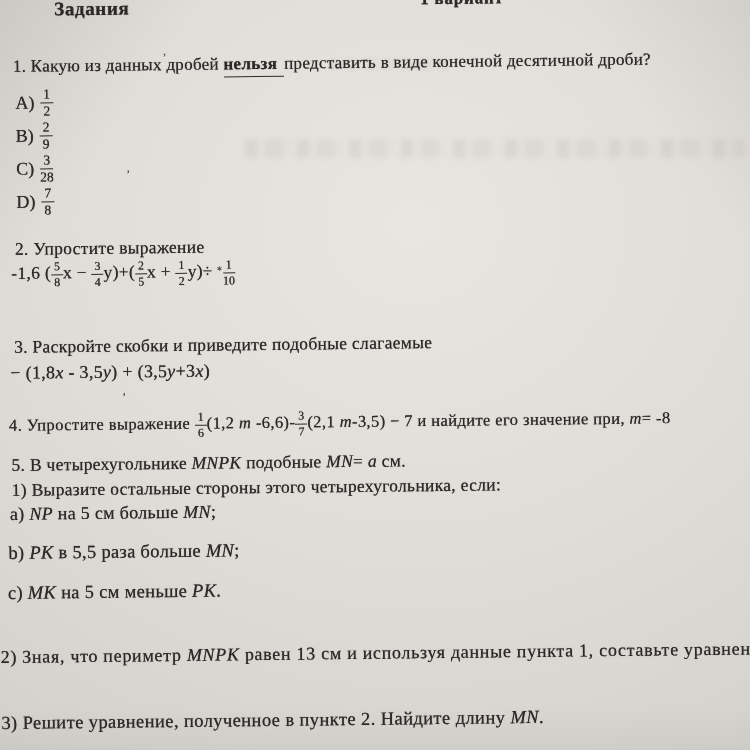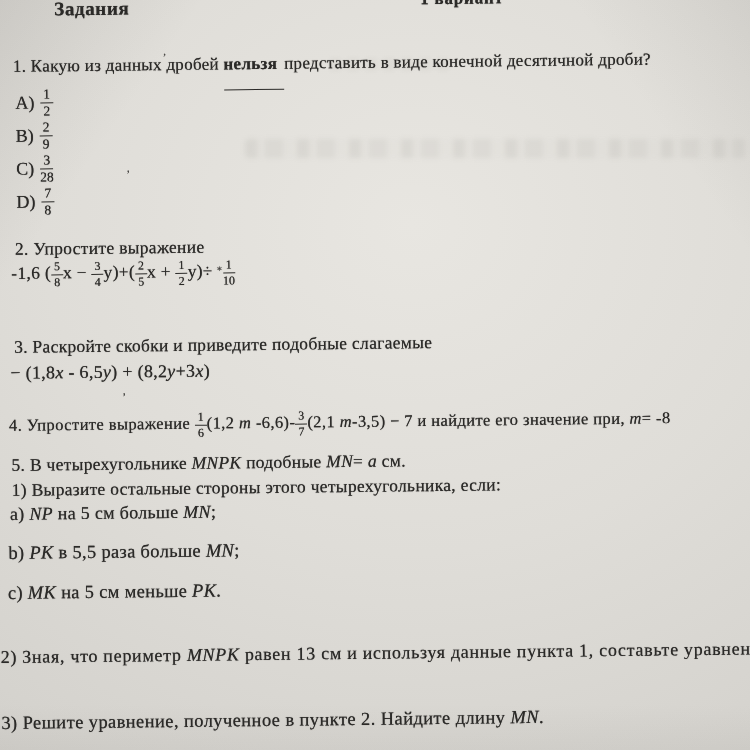--- a/index.html
+++ b/index.html
@@ -15,21 +15,21 @@
       linear-gradient(235deg, rgba(105,103,99,0.10) 0%, rgba(105,103,99,0) 14%),
       linear-gradient(0deg, rgba(120,118,114,0.08) 0%, rgba(120,118,114,0) 6%),
       radial-gradient(ellipse 130% 115% at 55% 30%, #e8e6e1 0%, #dfddd8 38%, #d5d3ce 68%, #c7c5c0 100%);
   }
   .content{position:absolute;inset:0;transform:rotate(-0.65deg);transform-origin:35% 45%;}
   .line{
     position:absolute;white-space:pre;letter-spacing:0.3px;
     text-shadow:0 0 0.7px rgba(43,42,40,0.85);
   }
   .it{font-style:italic;}
-  .emph{font-weight:bold;border-bottom:1.6px solid #2b2a28;padding-bottom:16px;padding-right:7px;}
+  .emph{font-weight:bold;border-bottom:1.6px solid #2b2a28;padding-bottom:3px;padding-right:7px;}
   .frac{display:inline-flex;flex-direction:column;align-items:center;line-height:1.05;vertical-align:middle;text-align:center;}
   .frac .n{border-bottom:1.4px solid #2b2a28;padding:0 3px 1px;}
   .frac .d{padding-top:1px;}
   .exprfrac{font-size:12px;letter-spacing:0;}
   .optfrac{font-size:13.5px;letter-spacing:0;}
   .hleft{position:absolute;left:58px;top:-4px;font-size:19px;font-weight:bold;letter-spacing:0.6px;text-shadow:0 0 0.7px rgba(43,42,40,0.85);}
   .hright{position:absolute;left:424px;top:-9px;font-size:17px;font-weight:bold;letter-spacing:0.8px;text-shadow:0 0 0.8px rgba(43,42,40,0.9);}
   .q1line{left:16px;top:54px;font-size:17px;}
   .opt{position:absolute;left:18px;display:flex;align-items:center;gap:6px;font-size:18px;text-shadow:0 0 0.7px rgba(43,42,40,0.85);}
   .q2title{left:16px;top:236px;font-size:17.5px;}
@@ -107,21 +107,21 @@
       <span class="frac optfrac">
           <span class="n">7</span>
           <span class="d">8</span>
         </span>
     </div>
 
     <div class="line q2title">2. Упростите выражение</div>
     <div class="line q2expr"><span>-1,6 (</span><span class="frac exprfrac"><span class="n">5</span><span class="d">8</span></span><span>x − </span><span class="frac exprfrac"><span class="n">3</span><span class="d">4</span></span><span>y)+(</span><span class="frac exprfrac"><span class="n">2</span><span class="d">5</span></span><span>x + </span><span class="frac exprfrac"><span class="n">1</span><span class="d">2</span></span><span>y)÷ </span><span class="tinymark">⁎</span><span class="frac exprfrac"><span class="n">1</span><span class="d">10</span></span></div>
 
     <div class="line q3title">3. Раскройте скобки и приведите подобные слагаемые</div>
-    <div class="line q3expr"><span>− (1,8</span><span class="it">x</span><span> - 6,5</span><span class="it">y</span><span>) + (8,2</span><span class="it">y</span><span>+3</span><span class="it">x</span><span>)</span></div>
+    <div class="line q3expr"><span>− (1,8</span><span class="it">x</span><span> - 3,5</span><span class="it">y</span><span>) + (3,5</span><span class="it">y</span><span>+3</span><span class="it">x</span><span>)</span></div>
 
     <div class="line q4line"><span>4. Упростите выражение </span><span class="frac exprfrac"><span class="n">1</span><span class="d">6</span></span><span>(1,2 </span><span class="it">m</span><span> -6,6)-</span><span class="frac exprfrac"><span class="n">3</span><span class="d">7</span></span><span>(2,1 </span><span class="it">m</span><span>-3,5) − 7 и найдите его значение при, </span><span class="it">m</span><span>= -8</span></div>
 
     <div class="line q5l1"><span>5. В четырехугольнике </span><span class="it">MNPK</span><span> подобные </span><span class="it">MN</span><span>= </span><span class="it">a</span><span> см.</span></div>
 
     <div class="line q5l2">1) Выразите остальные стороны этого четырехугольника, если:</div>
 
     <div class="line q5la"><span>a) </span><span class="it">NP</span><span> на 5 см больше </span><span class="it">MN</span><span>;</span></div>
 
     <div class="line q5lb"><span>b) </span><span class="it">PK</span><span> в 5,5 раза больше </span><span class="it">MN</span><span>;</span></div>

